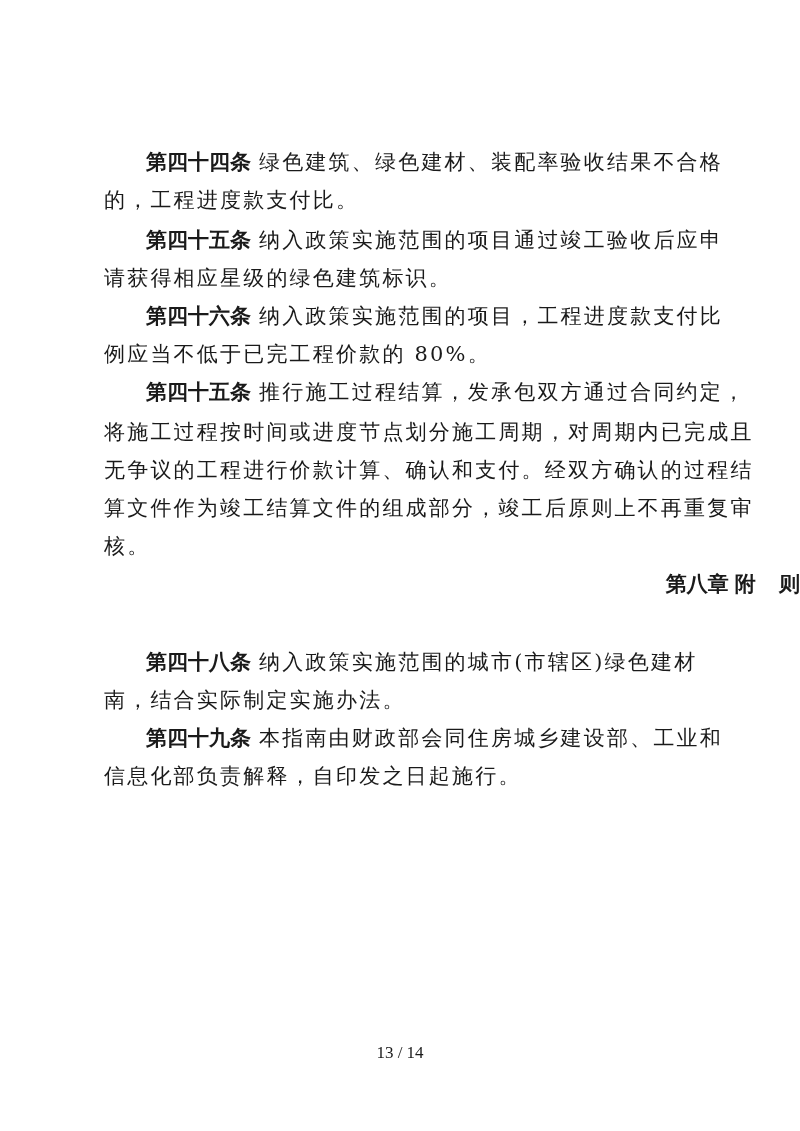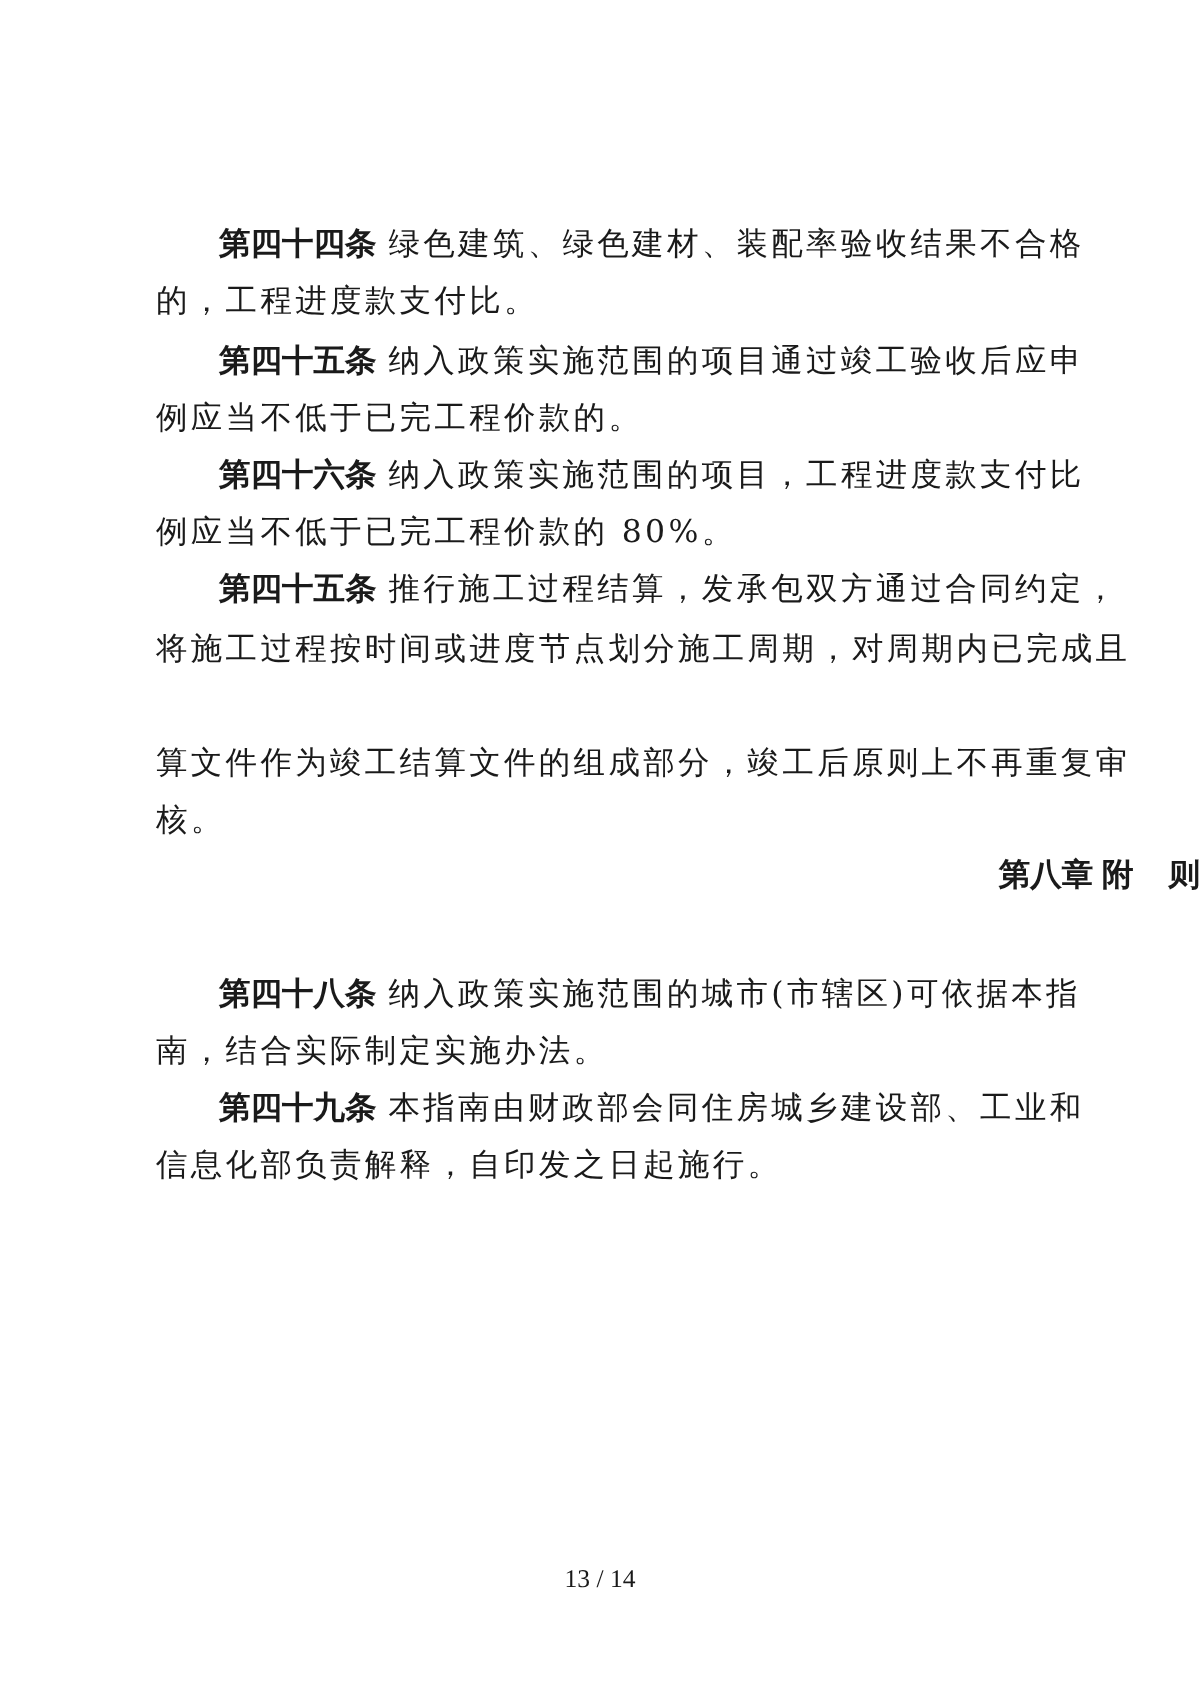--- a/index.html
+++ b/index.html
@@ -33,38 +33,39 @@
 <div class="page">
 
   <div class="line indent" style="top:148px;">
     <span class="art">第四十四条</span><span>绿色建筑、绿色建材、装配率验收结果不合格</span>
   </div>
   <div class="line" style="top:186px;">的，工程进度款支付比。</div>
 
   <div class="line indent" style="top:226px;">
     <span class="art">第四十五条</span><span>纳入政策实施范围的项目通过竣工验收后应申</span>
   </div>
-  <div class="line" style="top:264px;">例应当不低于已完工程价款的。</div>
+  <div class="line" style="top:264px;">请获得相应星级的绿色建筑标识。</div>
 
   <div class="line indent" style="top:302px;">
     <span class="art">第四十六条</span><span>纳入政策实施范围的项目，工程进度款支付比</span>
   </div>
   <div class="line" style="top:340px;">例应当不低于已完工程价款的 80%。</div>
 
   <div class="line indent" style="top:378px;">
     <span class="art">第四十五条</span><span>推行施工过程结算，发承包双方通过合同约定，</span>
   </div>
   <div class="line" style="top:418px;">将施工过程按时间或进度节点划分施工周期，对周期内已完成且</div>
+  <div class="line" style="top:456px;">无争议的工程进行价款计算、确认和支付。经双方确认的过程结</div>
   <div class="line" style="top:494px;">算文件作为竣工结算文件的组成部分，竣工后原则上不再重复审</div>
   <div class="line" style="top:532px;">核。</div>
 
   <div class="heading" style="top:570px;">第八章 附    则</div>
 
   <div class="line indent" style="top:648px;">
-    <span class="art">第四十八条</span><span>纳入政策实施范围的城市(市辖区)可依据本指</span>
+    <span class="art">第四十八条</span><span>纳入政策实施范围的城市(市辖区)绿色建材</span>
   </div>
   <div class="line" style="top:686px;">南，结合实际制定实施办法。</div>
 
   <div class="line indent" style="top:724px;">
     <span class="art">第四十九条</span><span>本指南由财政部会同住房城乡建设部、工业和</span>
   </div>
   <div class="line" style="top:762px;">信息化部负责解释，自印发之日起施行。</div>
 
   <div class="pagenum">13 / 14</div>
 </div>

